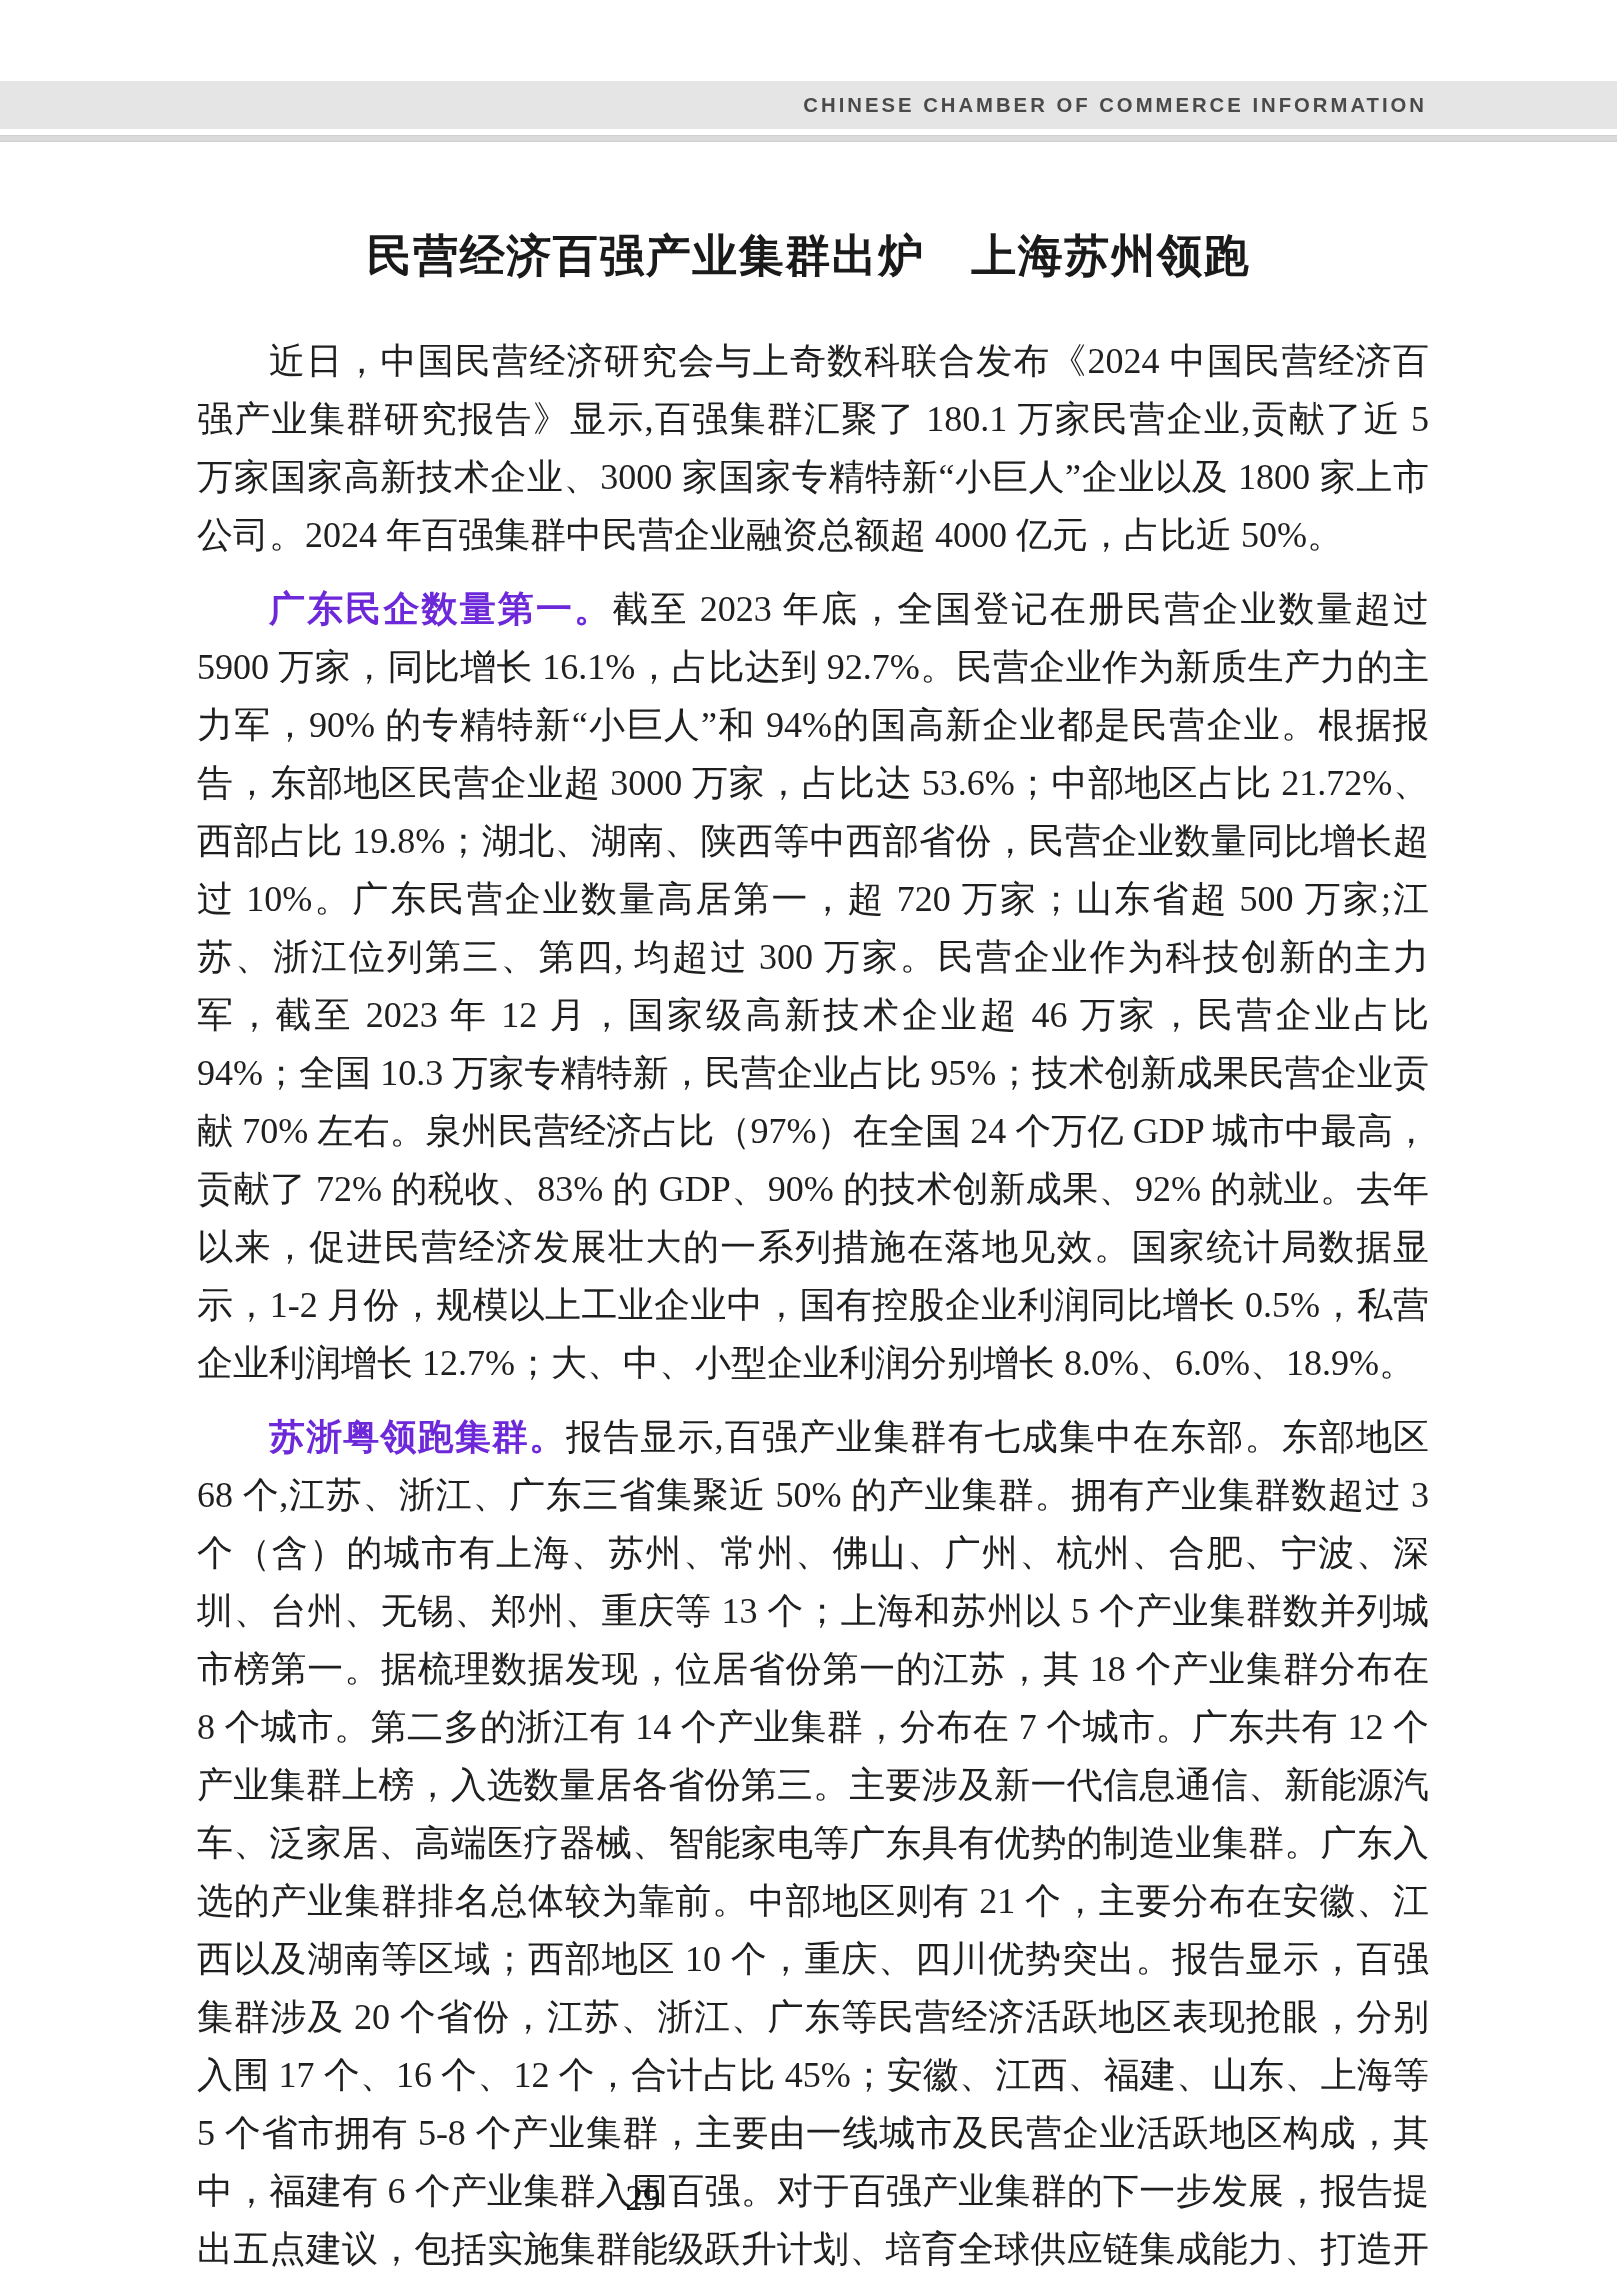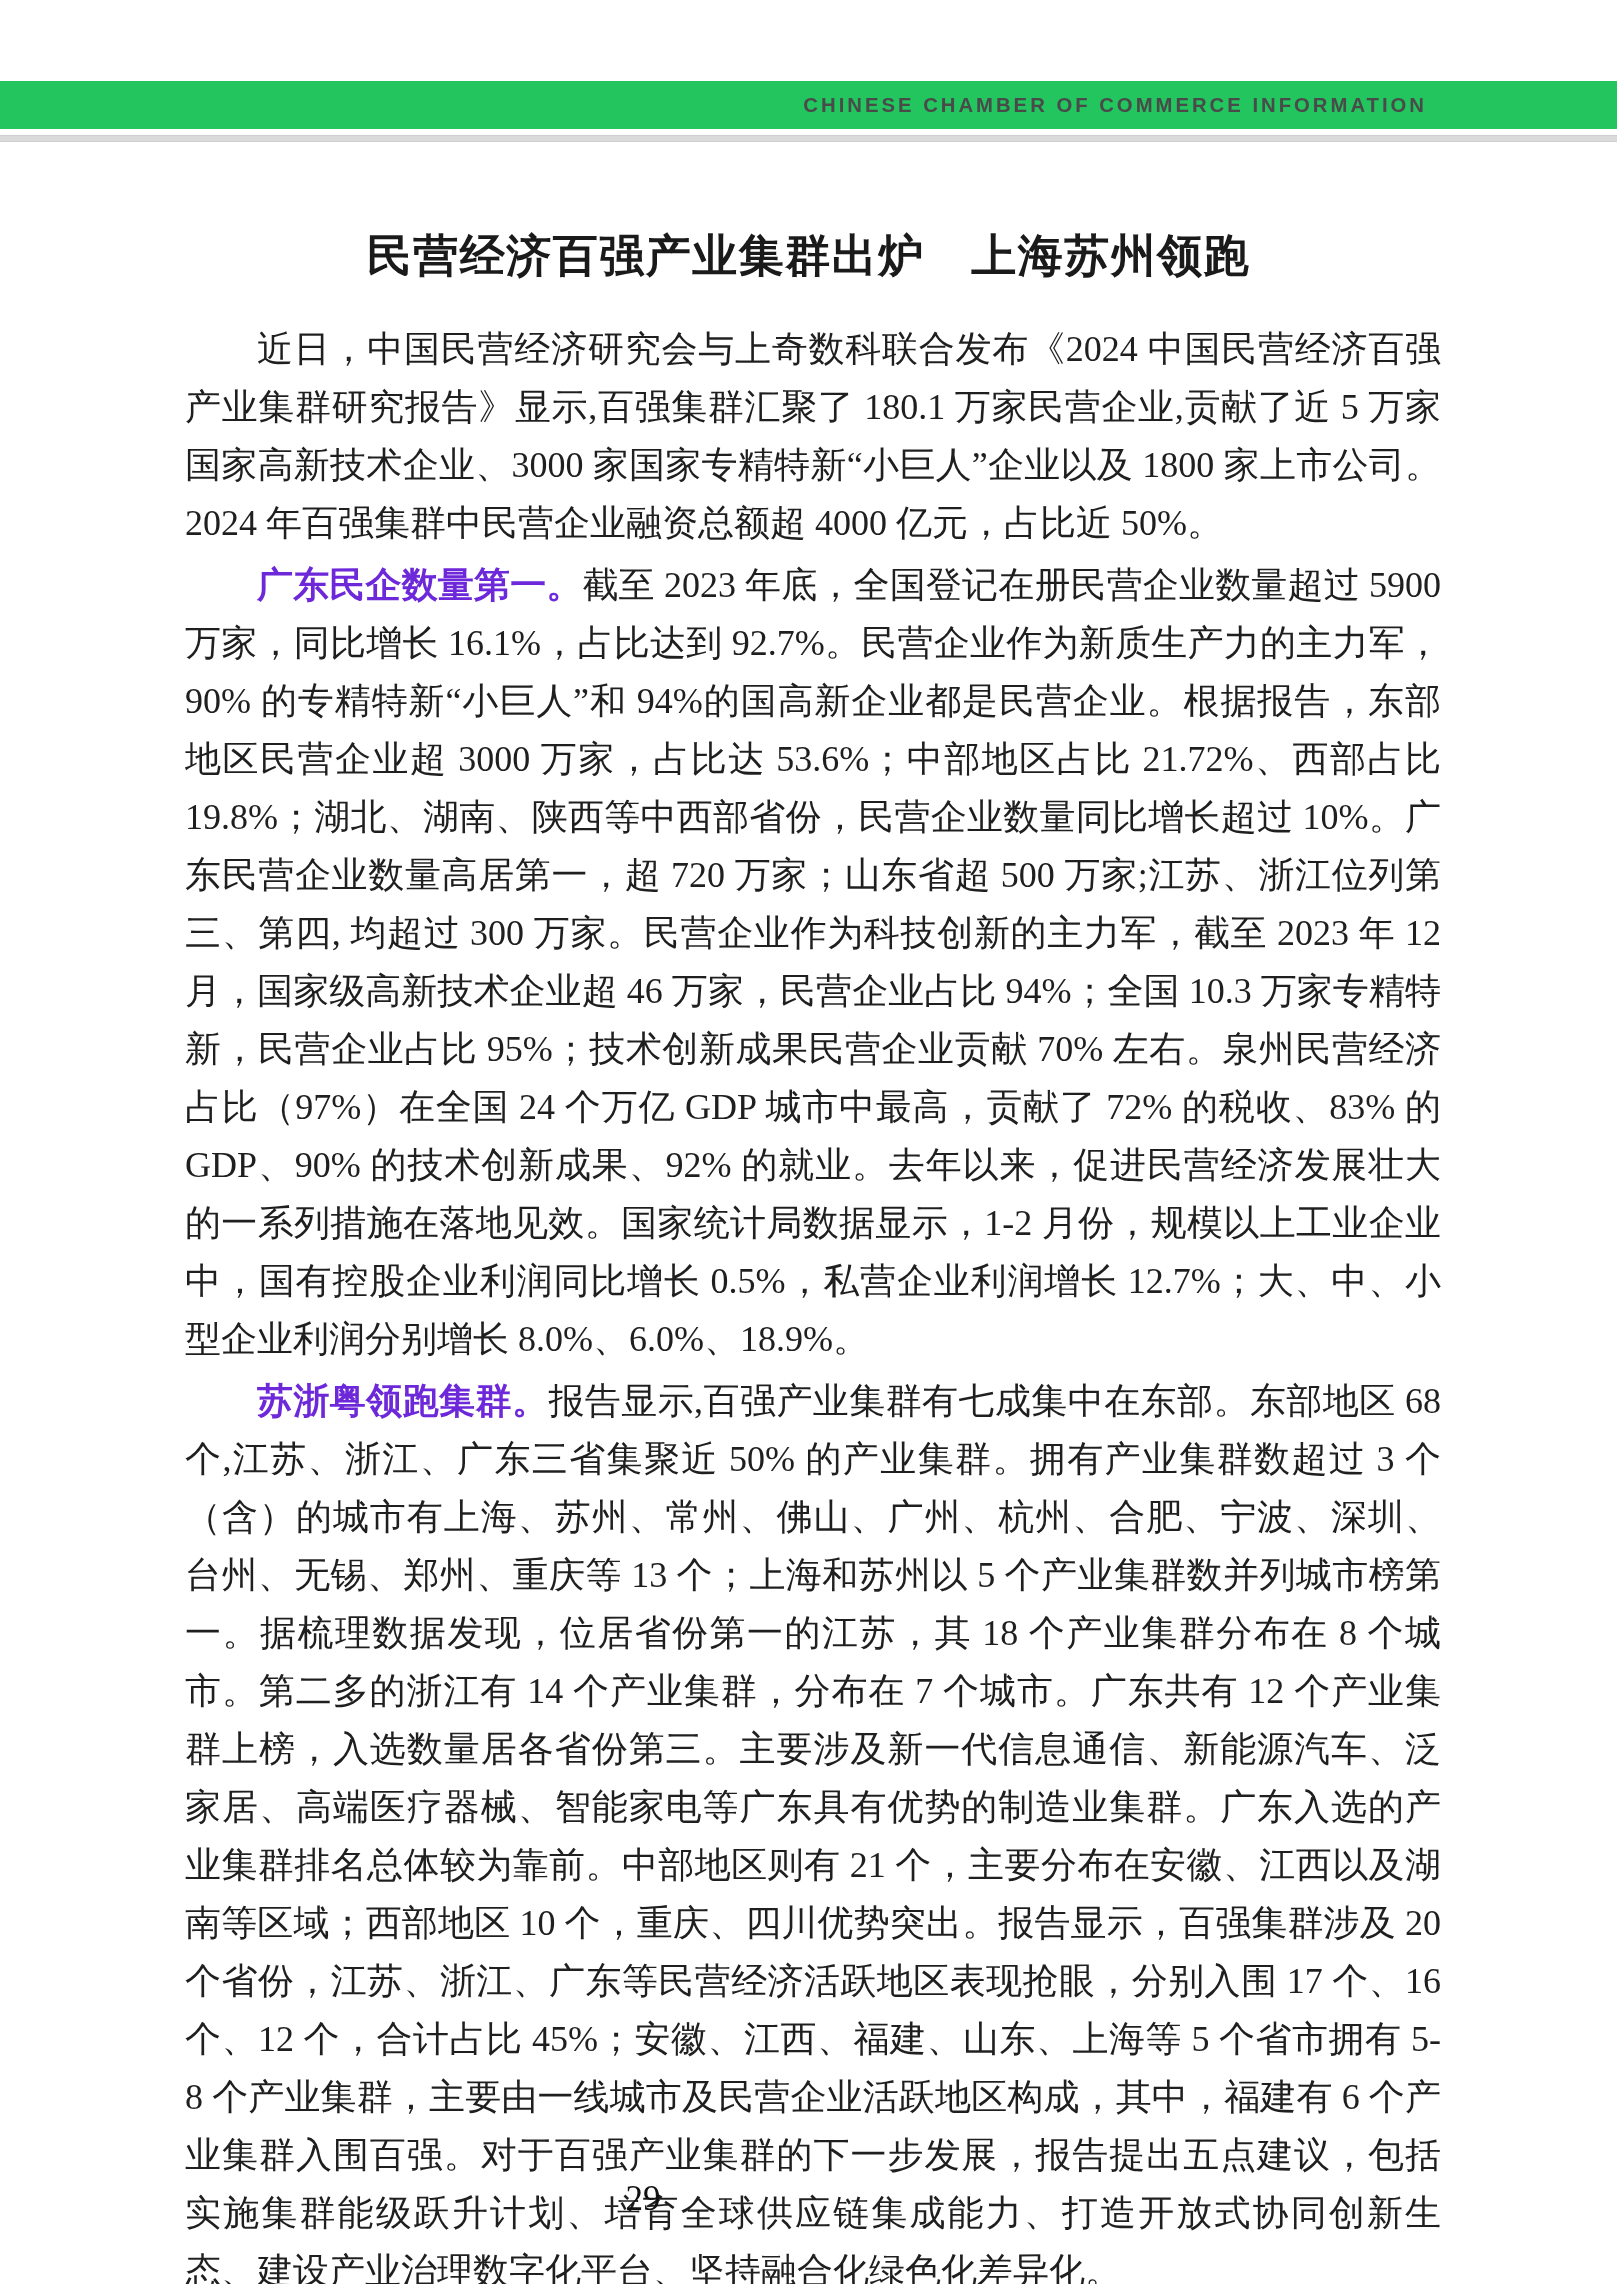--- a/index.html
+++ b/index.html
@@ -16,21 +16,21 @@
     color: #1f1f1f;
     overflow: hidden;
   }
   
   .header-band {
     position: absolute;
     top: 81px;
     left: 0;
     width: 1617px;
     height: 48px;
-    background: #22c55e;
+    background: #e5e5e5;
     display: flex;
     align-items: center;
     justify-content: flex-end;
     box-sizing: border-box;
     padding-right: 190px;
   }
   .header-band .banner-text {
     font-family: "Liberation Sans", sans-serif;
     font-size: 20.3px;
     font-weight: 700;
@@ -70,21 +70,21 @@
     top: 316px;
     left: 181px;
     width: 1264px;
     font-size: 36px;
     line-height: 58px;
     text-align: justify;
     text-justify: inter-ideograph;
     color: #1f1f1f;
   }
   .para {
-    margin: 4px;
+    margin: 16px;
     padding: 0;
     text-indent: 72px; 
   }
   .para .lead {
     font-weight: 700;
     color: #6d28d9;
   }
   
   .page-number {
     position: absolute;

